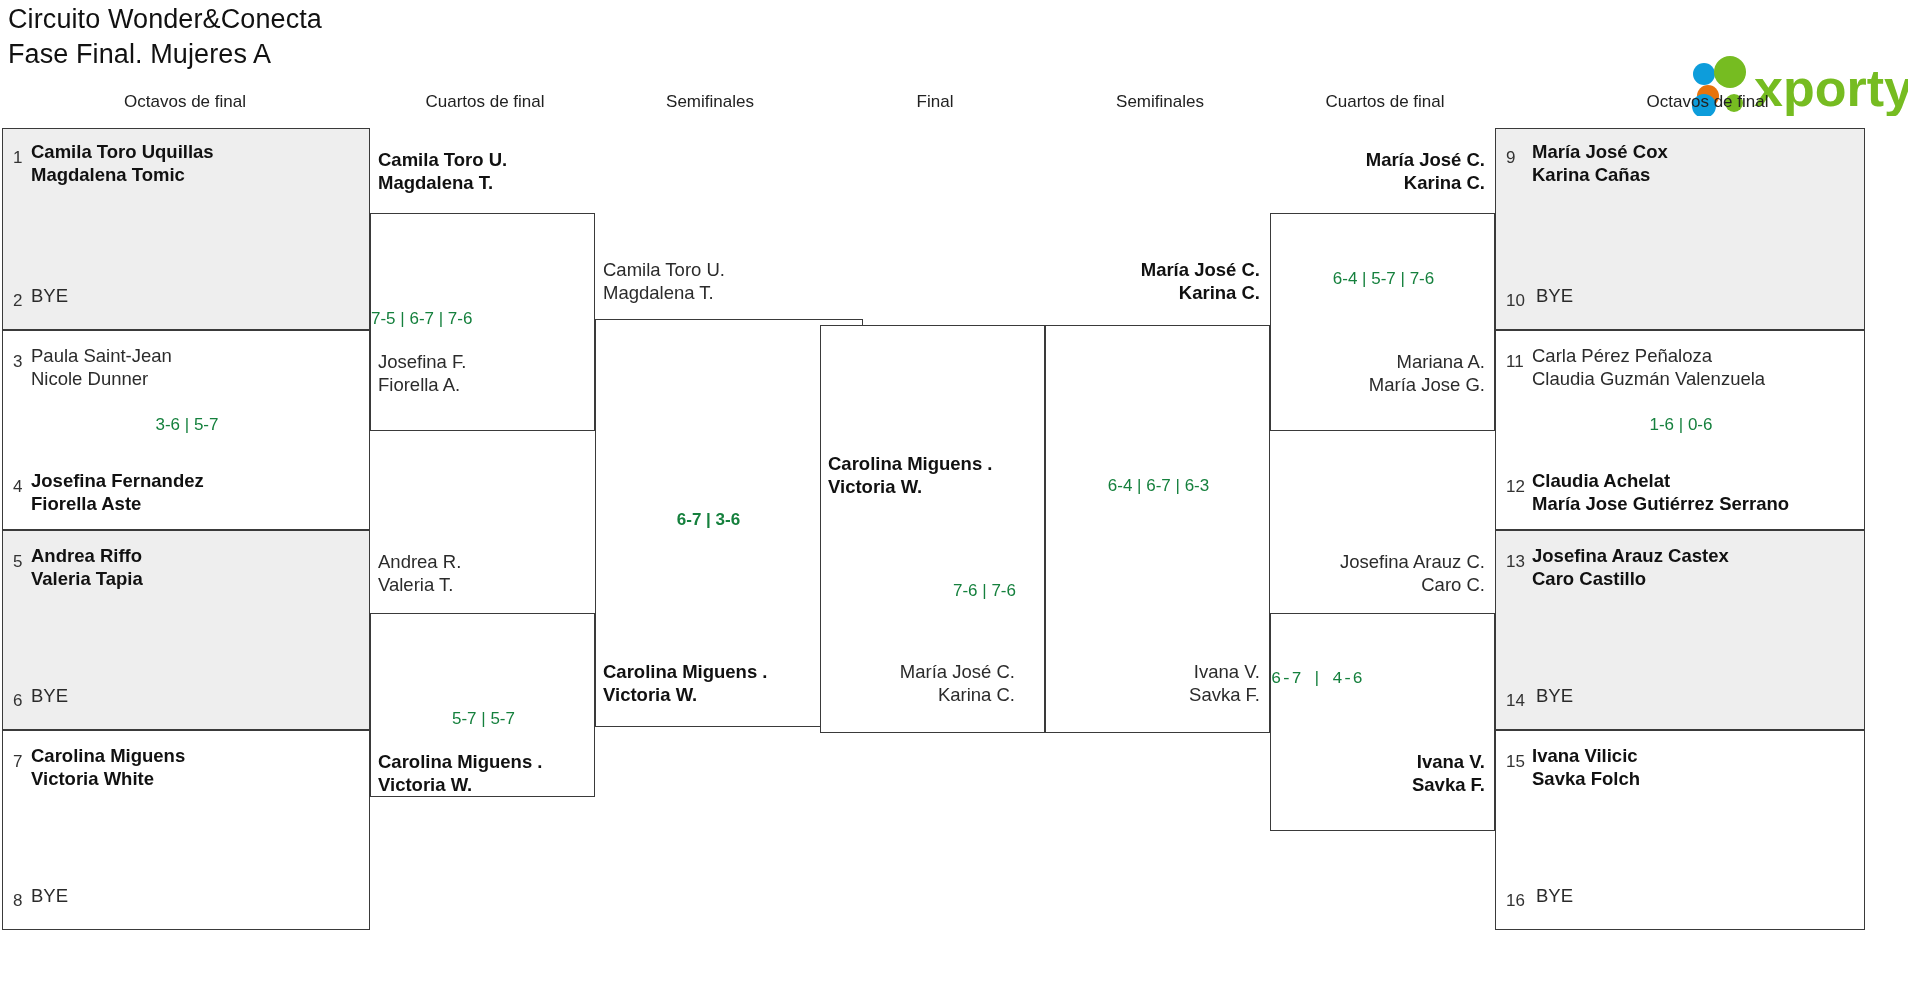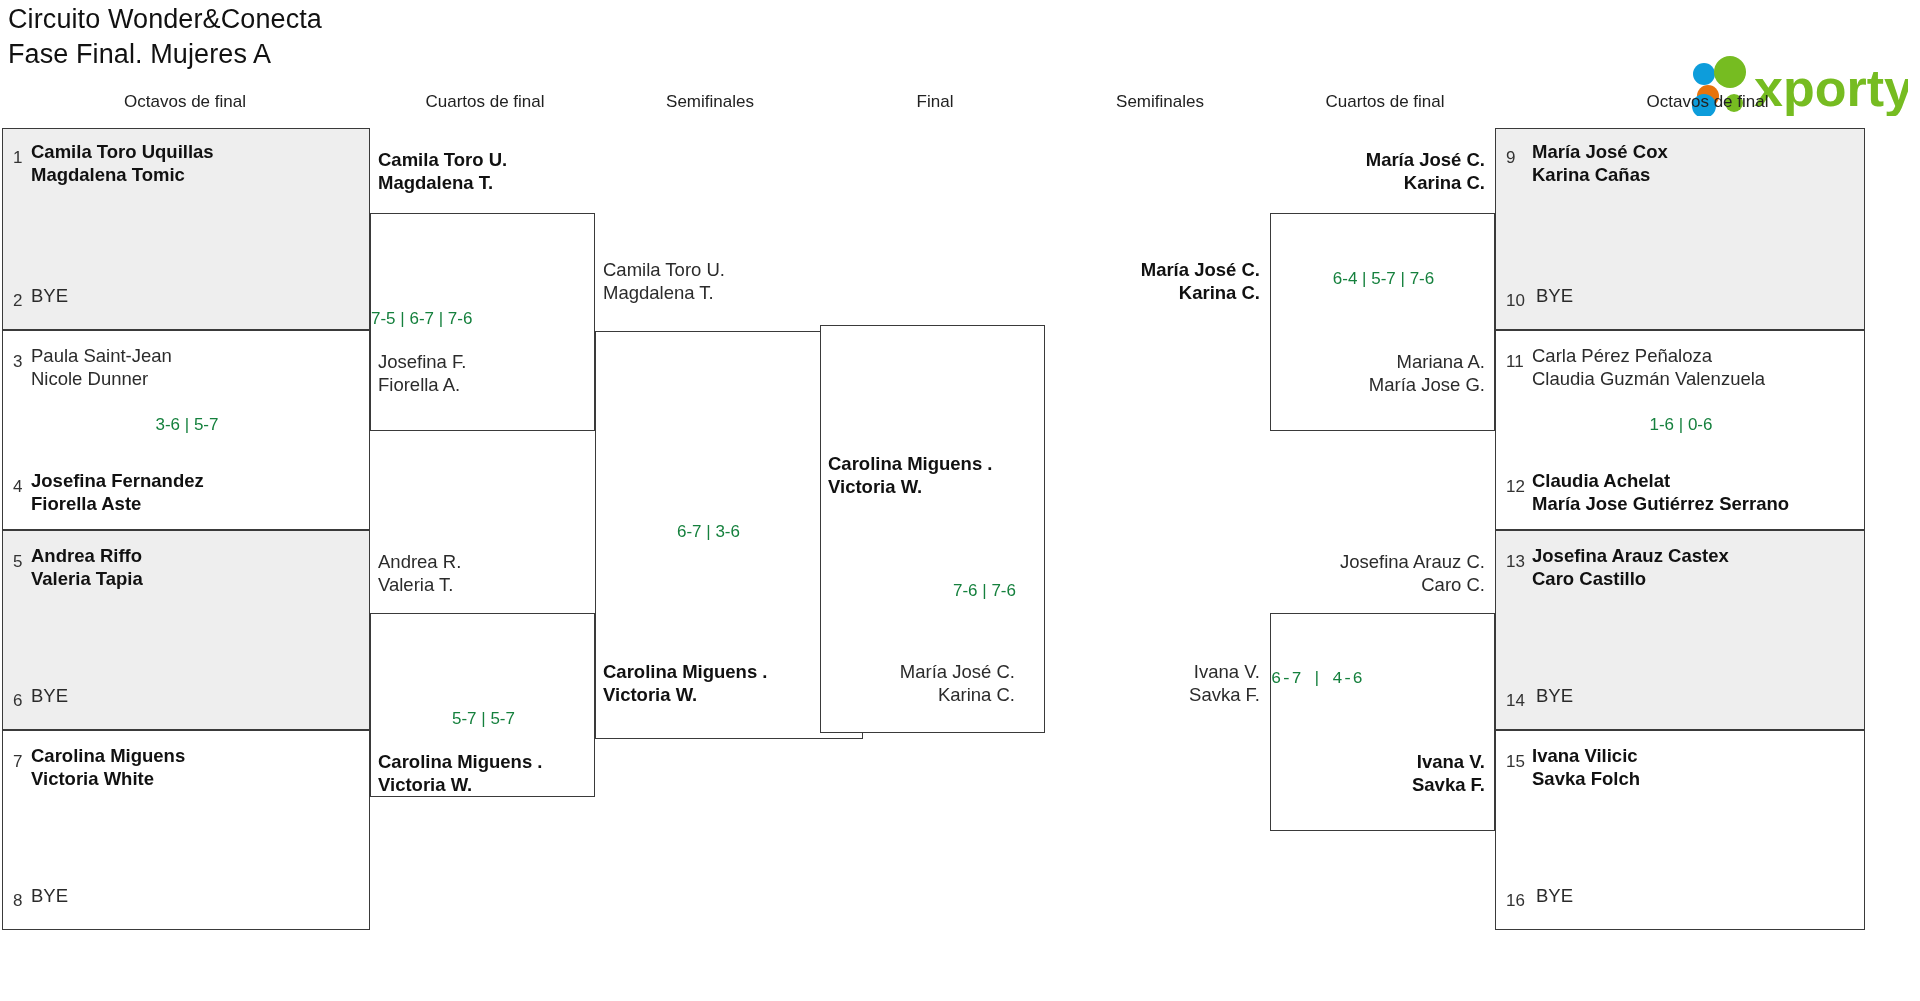--- a/index.html
+++ b/index.html
@@ -145,21 +145,21 @@
   </div>
   <div class="names" style="left:378px; top:550px;">
     <div>Andrea R.</div>
     <div>Valeria T.</div>
   </div>
   <div class="names win" style="left:378px; top:750px;">
     <div>Carolina Miguens .</div>
     <div>Victoria W.</div>
   </div>
 
-  <div class="slot" style="left:595px; top:331px; width:268px; height:408px;">
+  <div class="slot" style="left:595px; top:319px; width:268px; height:408px;font-weight:bold;">
     <div class="score" style="left:0; top:190px; width:225px; text-align:center;">6-7 | 3-6</div>
   </div>
   <div class="names" style="left:603px; top:258px;">
     <div>Camila Toro U.</div>
     <div>Magdalena T.</div>
   </div>
   <div class="names win" style="left:603px; top:660px;">
     <div>Carolina Miguens .</div>
     <div>Victoria W.</div>
   </div>
@@ -169,20 +169,23 @@
   </div>
   <div class="names win" style="left:828px; top:452px;">
     <div>Carolina Miguens .</div>
     <div>Victoria W.</div>
   </div>
   <div class="names right" style="left:820px; top:660px; width:195px;">
     <div>María José C.</div>
     <div>Karina C.</div>
   </div>
 
+  <div class="slot" style="left:1045px; top:325px; width:225px; height:408px;">
+    <div class="score" style="left:0; top:150px; width:225px; text-align:center;">6-4 | 6-7 | 6-3</div>
+  </div>
   <div class="names win right" style="left:1060px; top:258px; width:200px;">
     <div>María José C.</div>
     <div>Karina C.</div>
   </div>
   <div class="names right" style="left:1060px; top:660px; width:200px;">
     <div>Ivana V.</div>
     <div>Savka F.</div>
   </div>
 
   <div class="slot" style="left:1270px; top:213px; width:225px; height:218px;">

